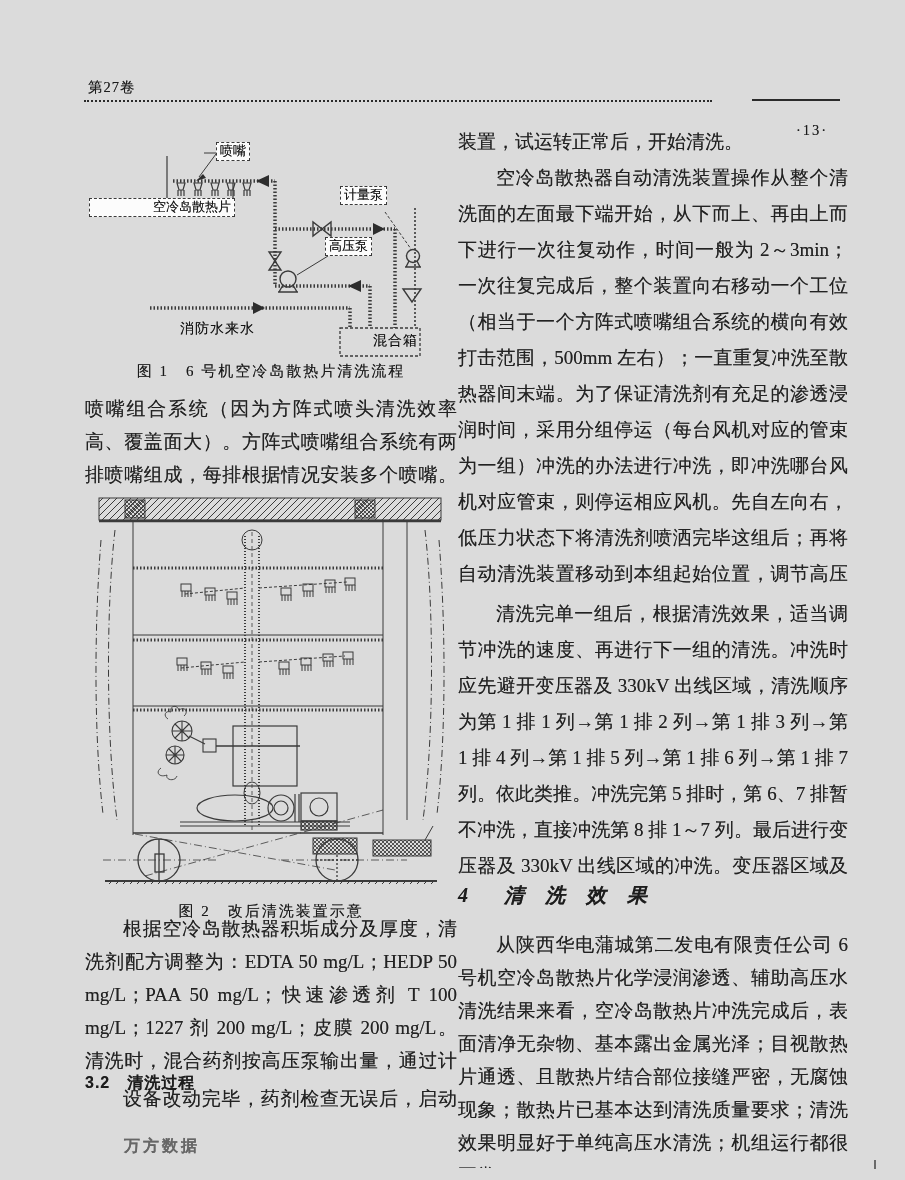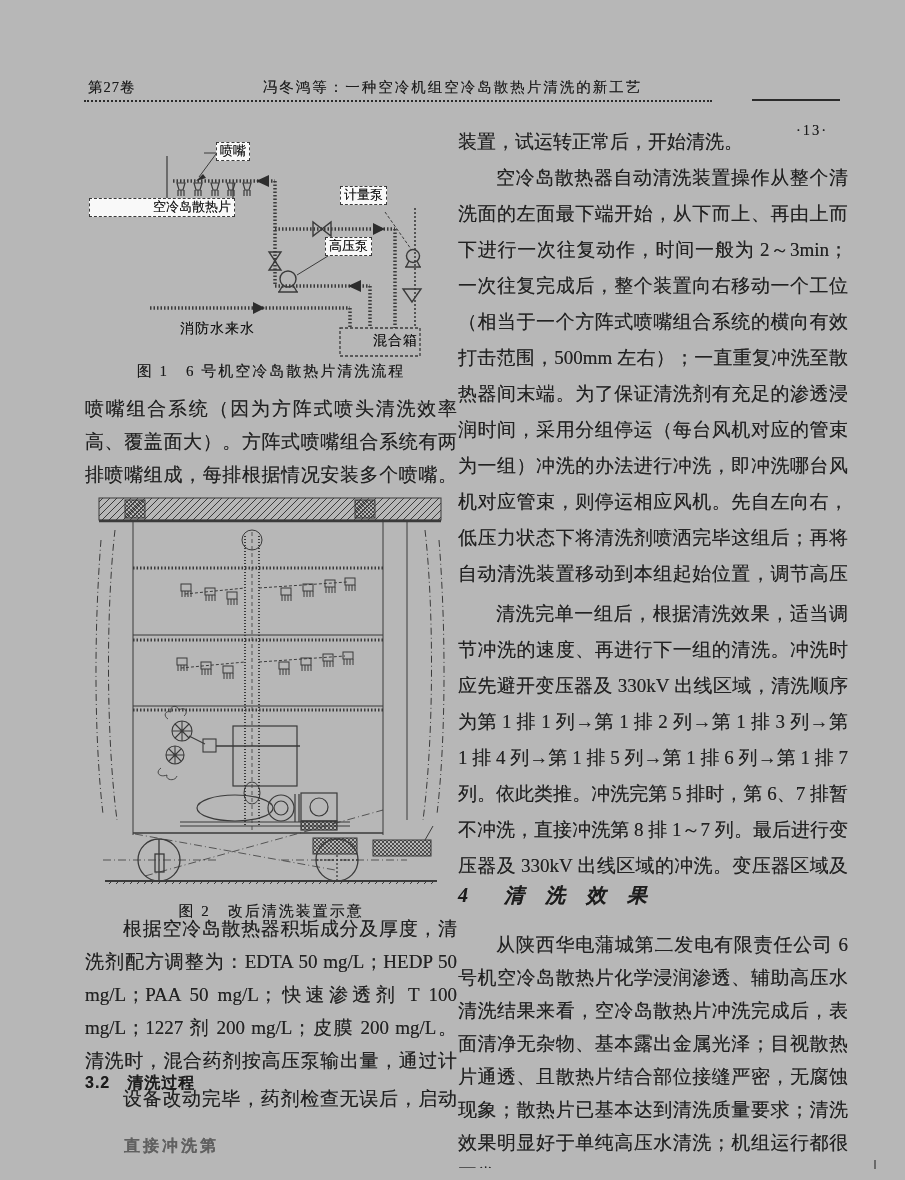--- a/index.html
+++ b/index.html
@@ -1,17 +1,17 @@
 <!DOCTYPE html>
 <html><head>
 <meta charset="utf-8">
 <style>
   html,body{margin:0;padding:0;}
   body{background:#e8e8e8;font-family:"Liberation Serif","DejaVu Serif",serif;}
-  #page{position:relative;width:905px;height:1180px;margin:0 auto;background:#fca5a5;
+  #page{position:relative;width:905px;height:1180px;margin:0 auto;background:#fde047;
         color:#1c1c1c;overflow:hidden;filter:grayscale(1);}
   .txt{text-shadow:0 0 .6px rgba(20,20,20,.55);}
   
   .hdr{position:absolute;top:78px;font-size:14.5px;letter-spacing:1px;}
   #hdr-vol{left:88px;}
   #hdr-title{left:0;width:100%;text-align:center;letter-spacing:2px;}
   #hdr-page{left:796px;letter-spacing:2px;margin-top:44px;}
   #rule-dot{position:absolute;top:100px;left:84px;width:628px;border-top:2px dotted #2b2b2b;}
   #rule-solid{position:absolute;top:99px;left:752px;width:88px;border-top:2px solid #2b2b2b;}
   
@@ -35,21 +35,20 @@
   #watermark{position:absolute;left:124px;top:1136px;font-size:16px;font-weight:bold;
              color:#4a4a4a;letter-spacing:3px;opacity:.8;}
   #noise-1{position:absolute;left:874px;top:1160px;width:2px;height:9px;background:#6a6a6a;}
 </style>
 </head>
 <body>
 
 <div id="page">
 
   <div class="hdr txt" id="hdr-vol">第27卷</div>
-  <div class="hdr txt" id="hdr-title">冯冬鸿等：一种空冷机组空冷岛散热片清洗的新工艺</div>
   <div class="hdr txt" id="hdr-page">·13·</div>
   <div id="rule-dot"></div>
   <div id="rule-solid"></div>
 
   <div class="col" id="col-left">
 
     <div class="figwrap" style="top:6px;width:372px;height:248px;">
       <svg width="372" height="248" viewBox="0 0 372 248">
         <g stroke="#3a3a3a" fill="none">
 
@@ -301,15 +300,15 @@
   </div>
 
   <div class="col" id="col-right">
     <p class="blk body lh36 txt" style="top:4px;height:40px;overflow:hidden;">装置，试运转正常后，开始清洗。</p>
     <p class="blk body lh36 indent txt" style="top:40px;height:436px;overflow:hidden;">空冷岛散热器自动清洗装置操作从整个清洗面的左面最下端开始，从下而上、再由上而下进行一次往复动作，时间一般为 2～3min；一次往复完成后，整个装置向右移动一个工位（相当于一个方阵式喷嘴组合系统的横向有效打击范围，500mm 左右）；一直重复冲洗至散热器间末端。为了保证清洗剂有充足的渗透浸润时间，采用分组停运（每台风机对应的管束为一组）冲洗的办法进行冲洗，即冲洗哪台风机对应管束，则停运相应风机。先自左向右，低压力状态下将清洗剂喷洒完毕这组后；再将自动清洗装置移动到本组起始位置，调节高压水的压力，进行高压力剥离冲洗。这样，即给清洗剂提供了充足的渗透浸润时间（约 60mm，因结垢厚度、硬度不同，时间亦不同）、又不会因为风机运行的原因使清洗剂快速风干，而降低渗透、浸润效果。</p>
     <p class="blk body lh36 indent txt" style="top:476px;height:282px;overflow:hidden;">清洗完单一组后，根据清洗效果，适当调节冲洗的速度、再进行下一组的清洗。冲洗时应先避开变压器及 330kV 出线区域，清洗顺序为第 1 排 1 列→第 1 排 2 列→第 1 排 3 列→第 1 排 4 列→第 1 排 5 列→第 1 排 6 列→第 1 排 7 列。依此类推。冲洗完第 5 排时，第 6、7 排暂不冲洗，直接冲洗第 8 排 1～7 列。最后进行变压器及 330kV 出线区域的冲洗。变压器区域及 330kV 出线区域对应空冷风机第 6 排 1 列至 7 列与第 7 排 1 列至 7 列之间的矩形区域。</p>
     <div class="blk h-big txt" style="top:762px;">4　清 洗 效 果</div>
     <p class="blk body lh33 indent txt" style="top:808px;height:240px;overflow:hidden;">从陕西华电蒲城第二发电有限责任公司 6 号机空冷岛散热片化学浸润渗透、辅助高压水清洗结果来看，空冷岛散热片冲洗完成后，表面清净无杂物、基本露出金属光泽；目视散热片通透、且散热片结合部位接缝严密，无腐蚀现象；散热片已基本达到清洗质量要求；清洗效果明显好于单纯高压水清洗；机组运行都很正常。</p>
   </div>
 
-  <div id="watermark" class="txt">直接冲洗第</div>
+  <div id="watermark" class="txt">万方数据</div>
   <div id="noise-1"></div>
 </div>
 
 </body></html>

